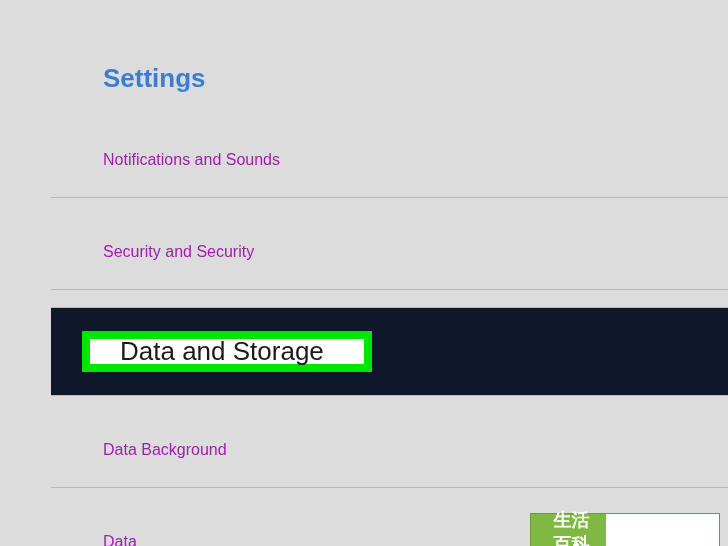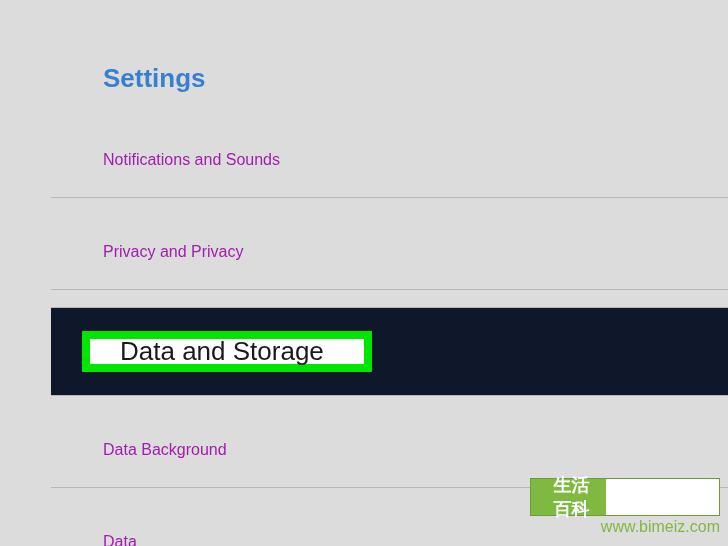--- a/index.html
+++ b/index.html
@@ -100,21 +100,21 @@
 
 <div class="section-header">
   <span>Settings</span>
 </div>
 
 <div class="settings-item">
   <span>Notifications and Sounds</span>
 </div>
 
 <div class="settings-item">
-  <span>Privacy and Privacy</span>
+  <span>Security and Security</span>
 </div>
 
 <div class="highlighted-item">
   <div class="highlight-box">
     <span>Data and Storage</span>
   </div>
   <span style="visibility:hidden">Data and Storage</span>
 </div>
 
 <div class="settings-item">
@@ -123,14 +123,13 @@
 
 <div class="settings-item" style="border-bottom:none;">
   <span>Data</span>
 </div>
 
 <div class="watermark">
   <div class="watermark-box">
     <div class="watermark-chinese">生活百科</div>
     <div class="watermark-right"></div>
   </div>
-  <div class="watermark-url">www.bimeiz.com</div>
 </div>
 
 </body></html>

